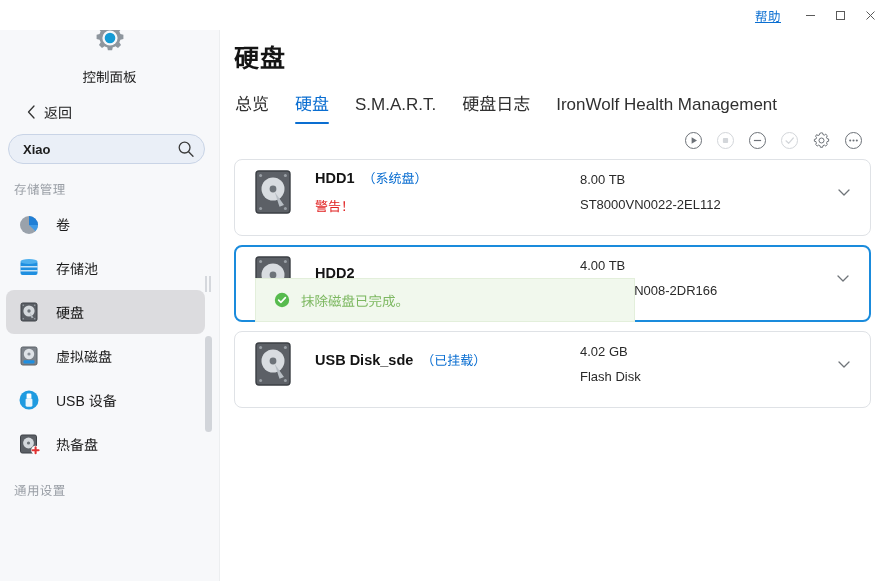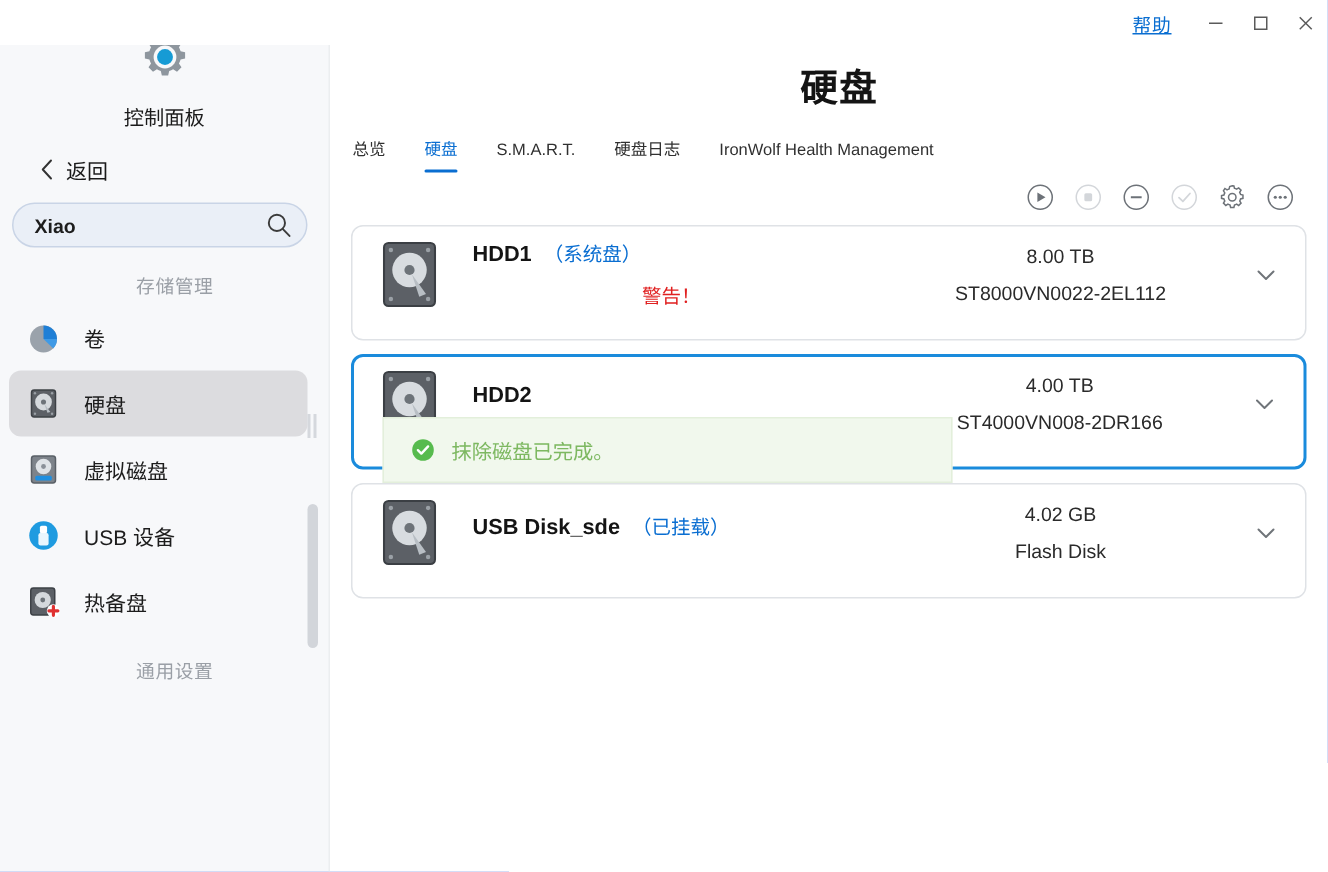--- a/index.html
+++ b/index.html
@@ -4,21 +4,21 @@
 <title>硬盘 - 控制面板</title>
 <style>
   * { box-sizing: border-box; margin: 0; padding: 0; }
   html, body {
     width: 885px; height: 581px;
     overflow: hidden;
     background: #ffffff;
     font-family: "Liberation Sans", "DejaVu Sans", sans-serif;
     -webkit-font-smoothing: antialiased;
   }
-  #app { position: relative; width: 885px; height: 581px; background: #1d4ed8; text-align: center; }
+  #app { position: relative; width: 885px; height: 581px; background: #c4b5fd; }
 
   
   .titlebar {
     position: absolute; top: 0; left: 0; width: 885px; height: 30px;
     display: flex; align-items: center; justify-content: flex-end;
     background: #ffffff; z-index: 60;
   }
   .help-link {
     font-size: 12.5px; color: #0a6ed1; text-decoration: underline;
     margin-right: 14px; cursor: pointer; letter-spacing: .5px;
@@ -83,21 +83,21 @@
   .sb-thumb {
     position: absolute; left: 205px; top: 336px; width: 7px; height: 96px;
     background: #d2d5da; border-radius: 4px; cursor: pointer;
   }
 
   
   .main { position: absolute; left: 220px; top: 30px; width: 665px; height: 551px; background: #fff; }
   .page-title { font-size: 25px; font-weight: bold; color: #141414; padding: 8px 0 0 14px; letter-spacing: 1px; }
 
   .tabs { display: flex; align-items: flex-end; gap: 26px; padding: 16px 0 0 15px; }
-  .tab { position: relative; font-size: 11px; color: #303030; padding-bottom: 9px; cursor: pointer; white-space: nowrap; }
+  .tab { position: relative; font-size: 17px; color: #303030; padding-bottom: 9px; cursor: pointer; white-space: nowrap; }
   .tab.active { color: #0a6ed1; }
   .tab.active::after {
     content: ""; position: absolute; left: 0; right: 0; bottom: 0;
     height: 2px; background: #0a6ed1; border-radius: 2px;
   }
 
   .toolbar { display: flex; justify-content: flex-end; align-items: center; gap: 13px; padding: 7px 22px 0 0; }
   .tool-btn { width: 19px; height: 19px; color: #6d7278; cursor: pointer; display: flex; }
   .tool-btn.disabled { color: #d3d6da; cursor: default; }
   .tool-btn svg { display: block; }
@@ -197,20 +197,31 @@
         <span class="nav-icon">
           <svg width="24" height="24" viewBox="0 0 24 24">
               <circle cx="12" cy="13" r="9" fill="#9aa2ab"></circle>
               <path d="M12 13 L12 4 A9 9 0 0 1 21 13 Z" fill="#1f7fd6"></path>
               <path d="M12 13 L21 13 A9 9 0 0 1 18.5 19.3 Z" fill="#3f9ae6"></path>
             </svg>
         </span>
         <span class="nav-label">卷</span>
       </div>
 
+      <div class="nav-item">
+        <span class="nav-icon">
+          <svg width="24" height="24" viewBox="0 0 24 24">
+            <rect x="3.5" y="5" width="17" height="14" rx="2" fill="#1f8fe0"></rect>
+            <ellipse cx="12" cy="5.4" rx="8.5" ry="2.5" fill="#4fb0ee"></ellipse>
+            <rect x="3.5" y="10" width="17" height="1.5" fill="#fff" opacity=".75"></rect>
+            <rect x="3.5" y="14" width="17" height="1.5" fill="#fff" opacity=".75"></rect>
+          </svg>
+        </span>
+        <span class="nav-label">存储池</span>
+      </div>
 
       <div class="nav-item active">
         <span class="nav-icon">
           <svg width="24" height="24" viewBox="0 0 24 24">
             <rect x="4" y="3" width="16" height="18" rx="1.8" fill="#5c6066" stroke="#3d4146" stroke-width="1"></rect>
             <circle cx="12" cy="11" r="5.6" fill="#d5d9dd"></circle>
             <circle cx="12" cy="11" r="1.7" fill="#6d7379"></circle>
             <path d="M12.6 12.4 L16.6 17.6 L14.6 18.2 Z" fill="#b6bcc2"></path>
             <circle cx="6.3" cy="5.2" r=".8" fill="#9aa0a6"></circle>
               <circle cx="17.7" cy="5.2" r=".8" fill="#9aa0a6"></circle>

